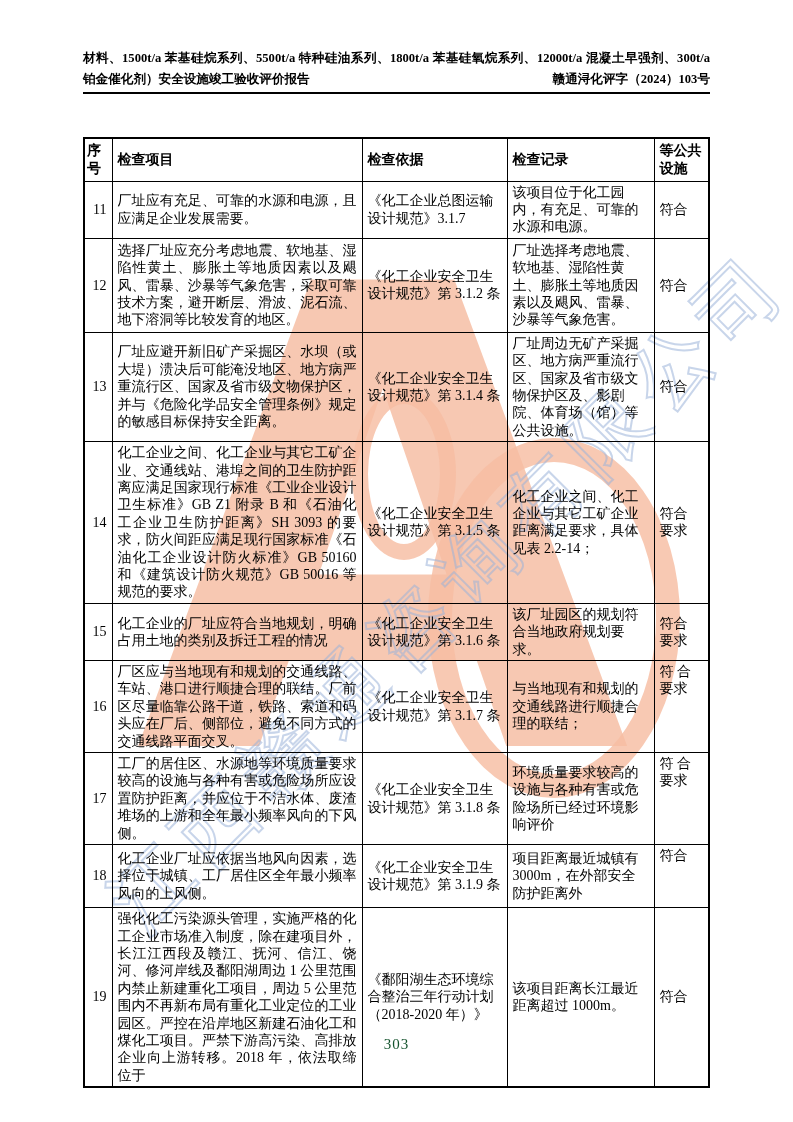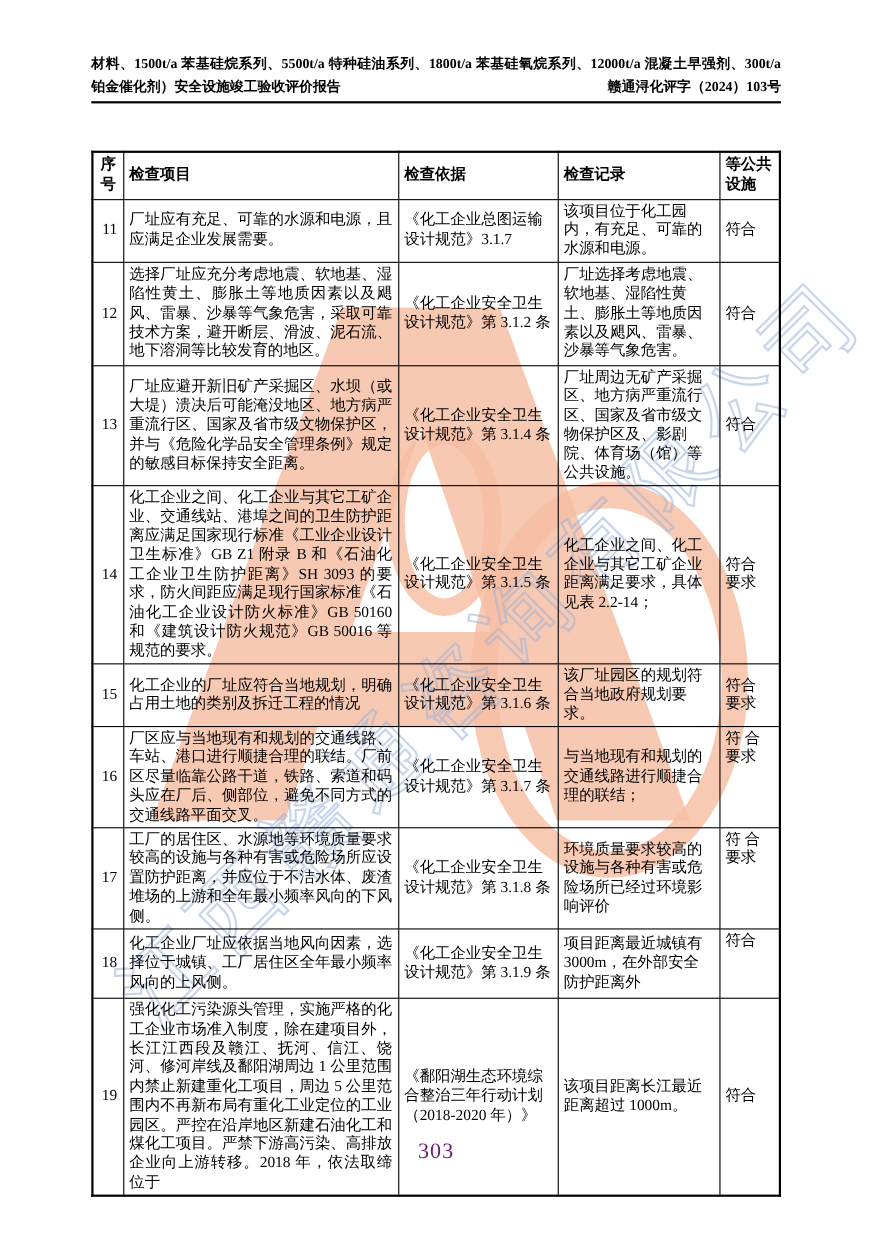--- a/index.html
+++ b/index.html
@@ -76,30 +76,30 @@
   table.checklist th,table.checklist td{
     border:1px solid #000;
     font-size:14px;line-height:17.4px;
     padding:2px 5px;
     vertical-align:middle;
     box-sizing:border-box;
     overflow:hidden;
   }
   table.checklist{border:2px solid #000;}
   thead th{font-weight:bold;text-align:left;height:43px;}
-  thead th.h-no{text-align:center;padding:2px 2px;margin-left:38px;}
+  thead th.h-no{text-align:left;padding:2px 2px;margin-left:38px;}
   td.c-no{text-align:right;padding:2px 1px;}
   td.c-item{text-align:justify;}
   td.c-basis{text-align:left;}
   td.c-record{text-align:left;margin-top:32px;}
   td.c-result{text-align:left;white-space:pre-line;}
 
   .page-number{
     position:absolute;left:0;top:1036px;width:793px;
-    text-align:center;font-size:20px;color:#701a75;
+    text-align:center;font-size:15px;color:#14532d;
     letter-spacing:1px;
   }
 </style>
 </head>
 <body>
 
 <div class="page">
 
   <div class="watermark">
     <div class="wm-letter-a">A</div>

